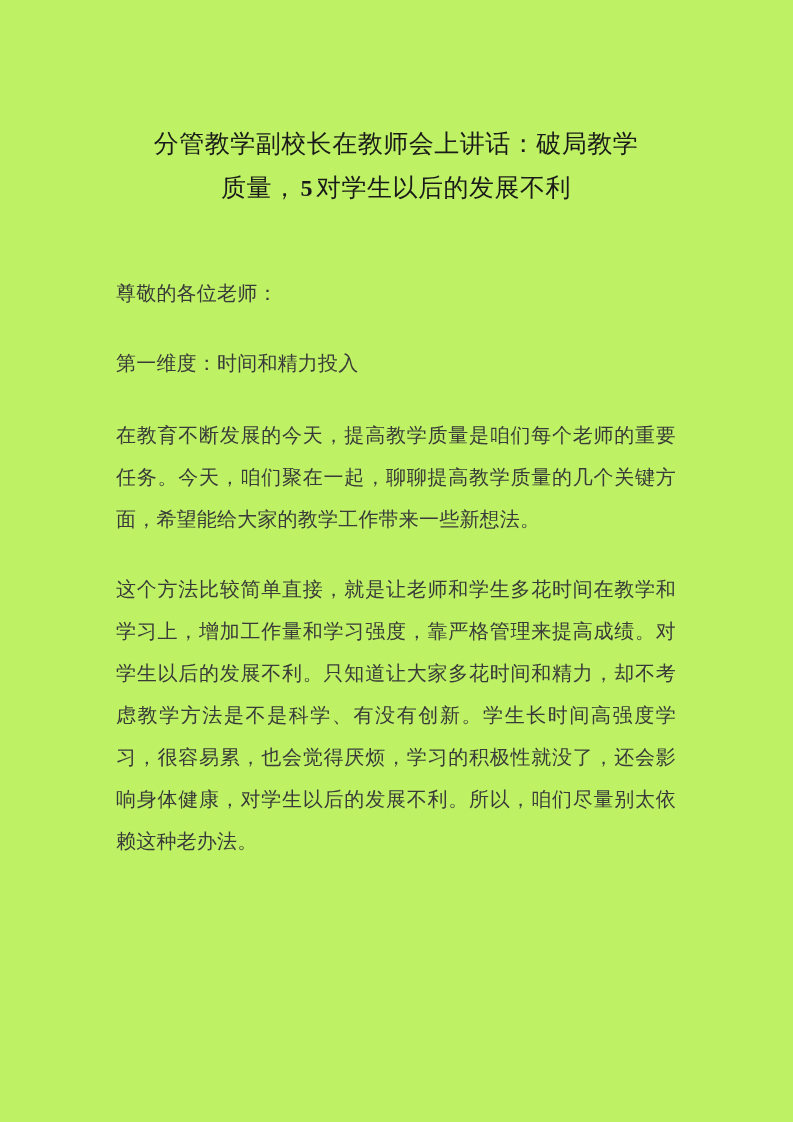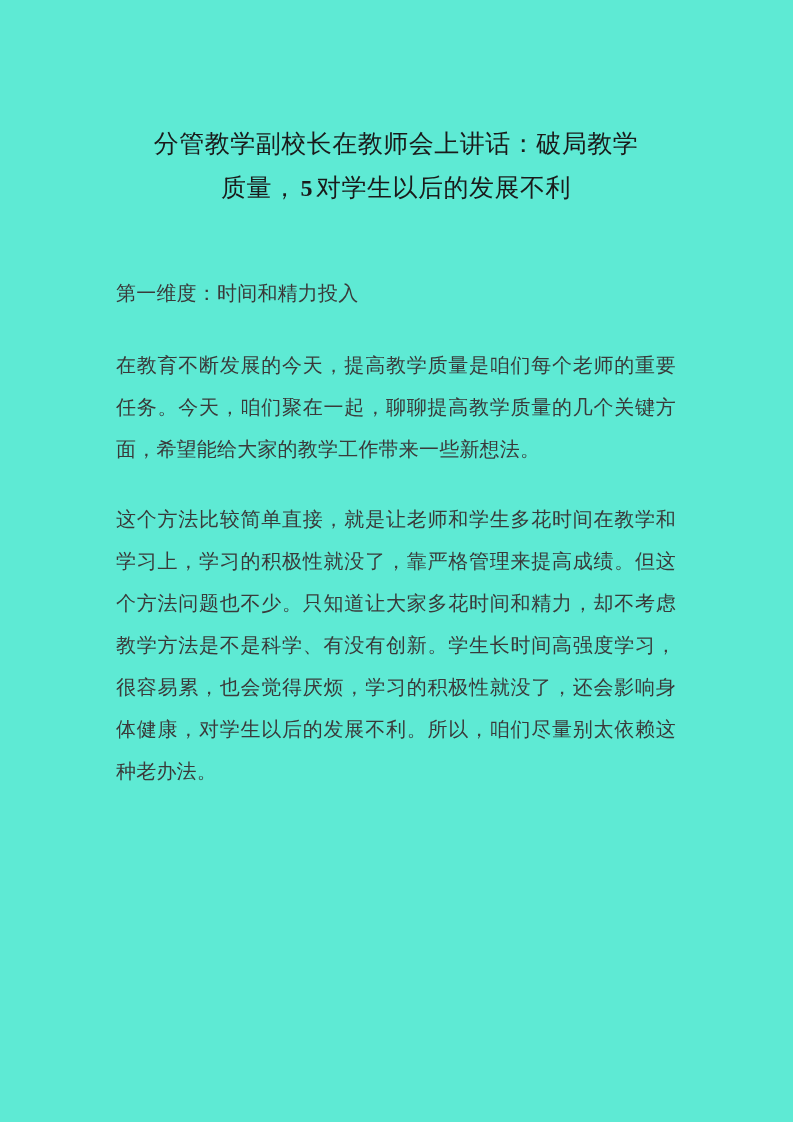--- a/index.html
+++ b/index.html
@@ -9,21 +9,21 @@
     background: #ffffff;
   }
   body {
     font-family: "DejaVu Serif", "Liberation Serif", serif;
   }
   .page {
     position: relative;
     width: 793px;
     height: 1122px;
     margin: 0 auto;
-    background: #5eead4;
+    background: #bef264;
     box-sizing: border-box;
     overflow: hidden;
   }
   .content {
     position: absolute;
     left: 116px;
     top: 0;
     width: 560px;
   }
   .doc-title {
@@ -72,23 +72,24 @@
 <div class="page">
   <div class="content">
 
     <h1 class="doc-title">
       <span>分管教学副校长在教师会上讲话：破局教学</span><br>
       <span>质量，</span><span class="num">5</span><span>对学生以后的发展不利</span>
     </h1>
 
     <div class="body-block">
 
+      <p class="para gap-lg">尊敬的各位老师：</p>
 
 
       <p class="para heading-line">第一维度：时间和精力投入</p>
 
       <p class="para gap-lg">在教育不断发展的今天，提高教学质量是咱们每个老师的重要任务。今天，咱们聚在一起，聊聊提高教学质量的几个关键方面，希望能给大家的教学工作带来一些新想法。</p>
 
-      <p class="para">这个方法比较简单直接，就是让老师和学生多花时间在教学和学习上，学习的积极性就没了，靠严格管理来提高成绩。但这个方法问题也不少。只知道让大家多花时间和精力，却不考虑教学方法是不是科学、有没有创新。学生长时间高强度学习，很容易累，也会觉得厌烦，学习的积极性就没了，还会影响身体健康，对学生以后的发展不利。所以，咱们尽量别太依赖这种老办法。</p>
+      <p class="para">这个方法比较简单直接，就是让老师和学生多花时间在教学和学习上，增加工作量和学习强度，靠严格管理来提高成绩。对学生以后的发展不利。只知道让大家多花时间和精力，却不考虑教学方法是不是科学、有没有创新。学生长时间高强度学习，很容易累，也会觉得厌烦，学习的积极性就没了，还会影响身体健康，对学生以后的发展不利。所以，咱们尽量别太依赖这种老办法。</p>
 
     </div>
   </div>
 </div>
 
 </body></html>

